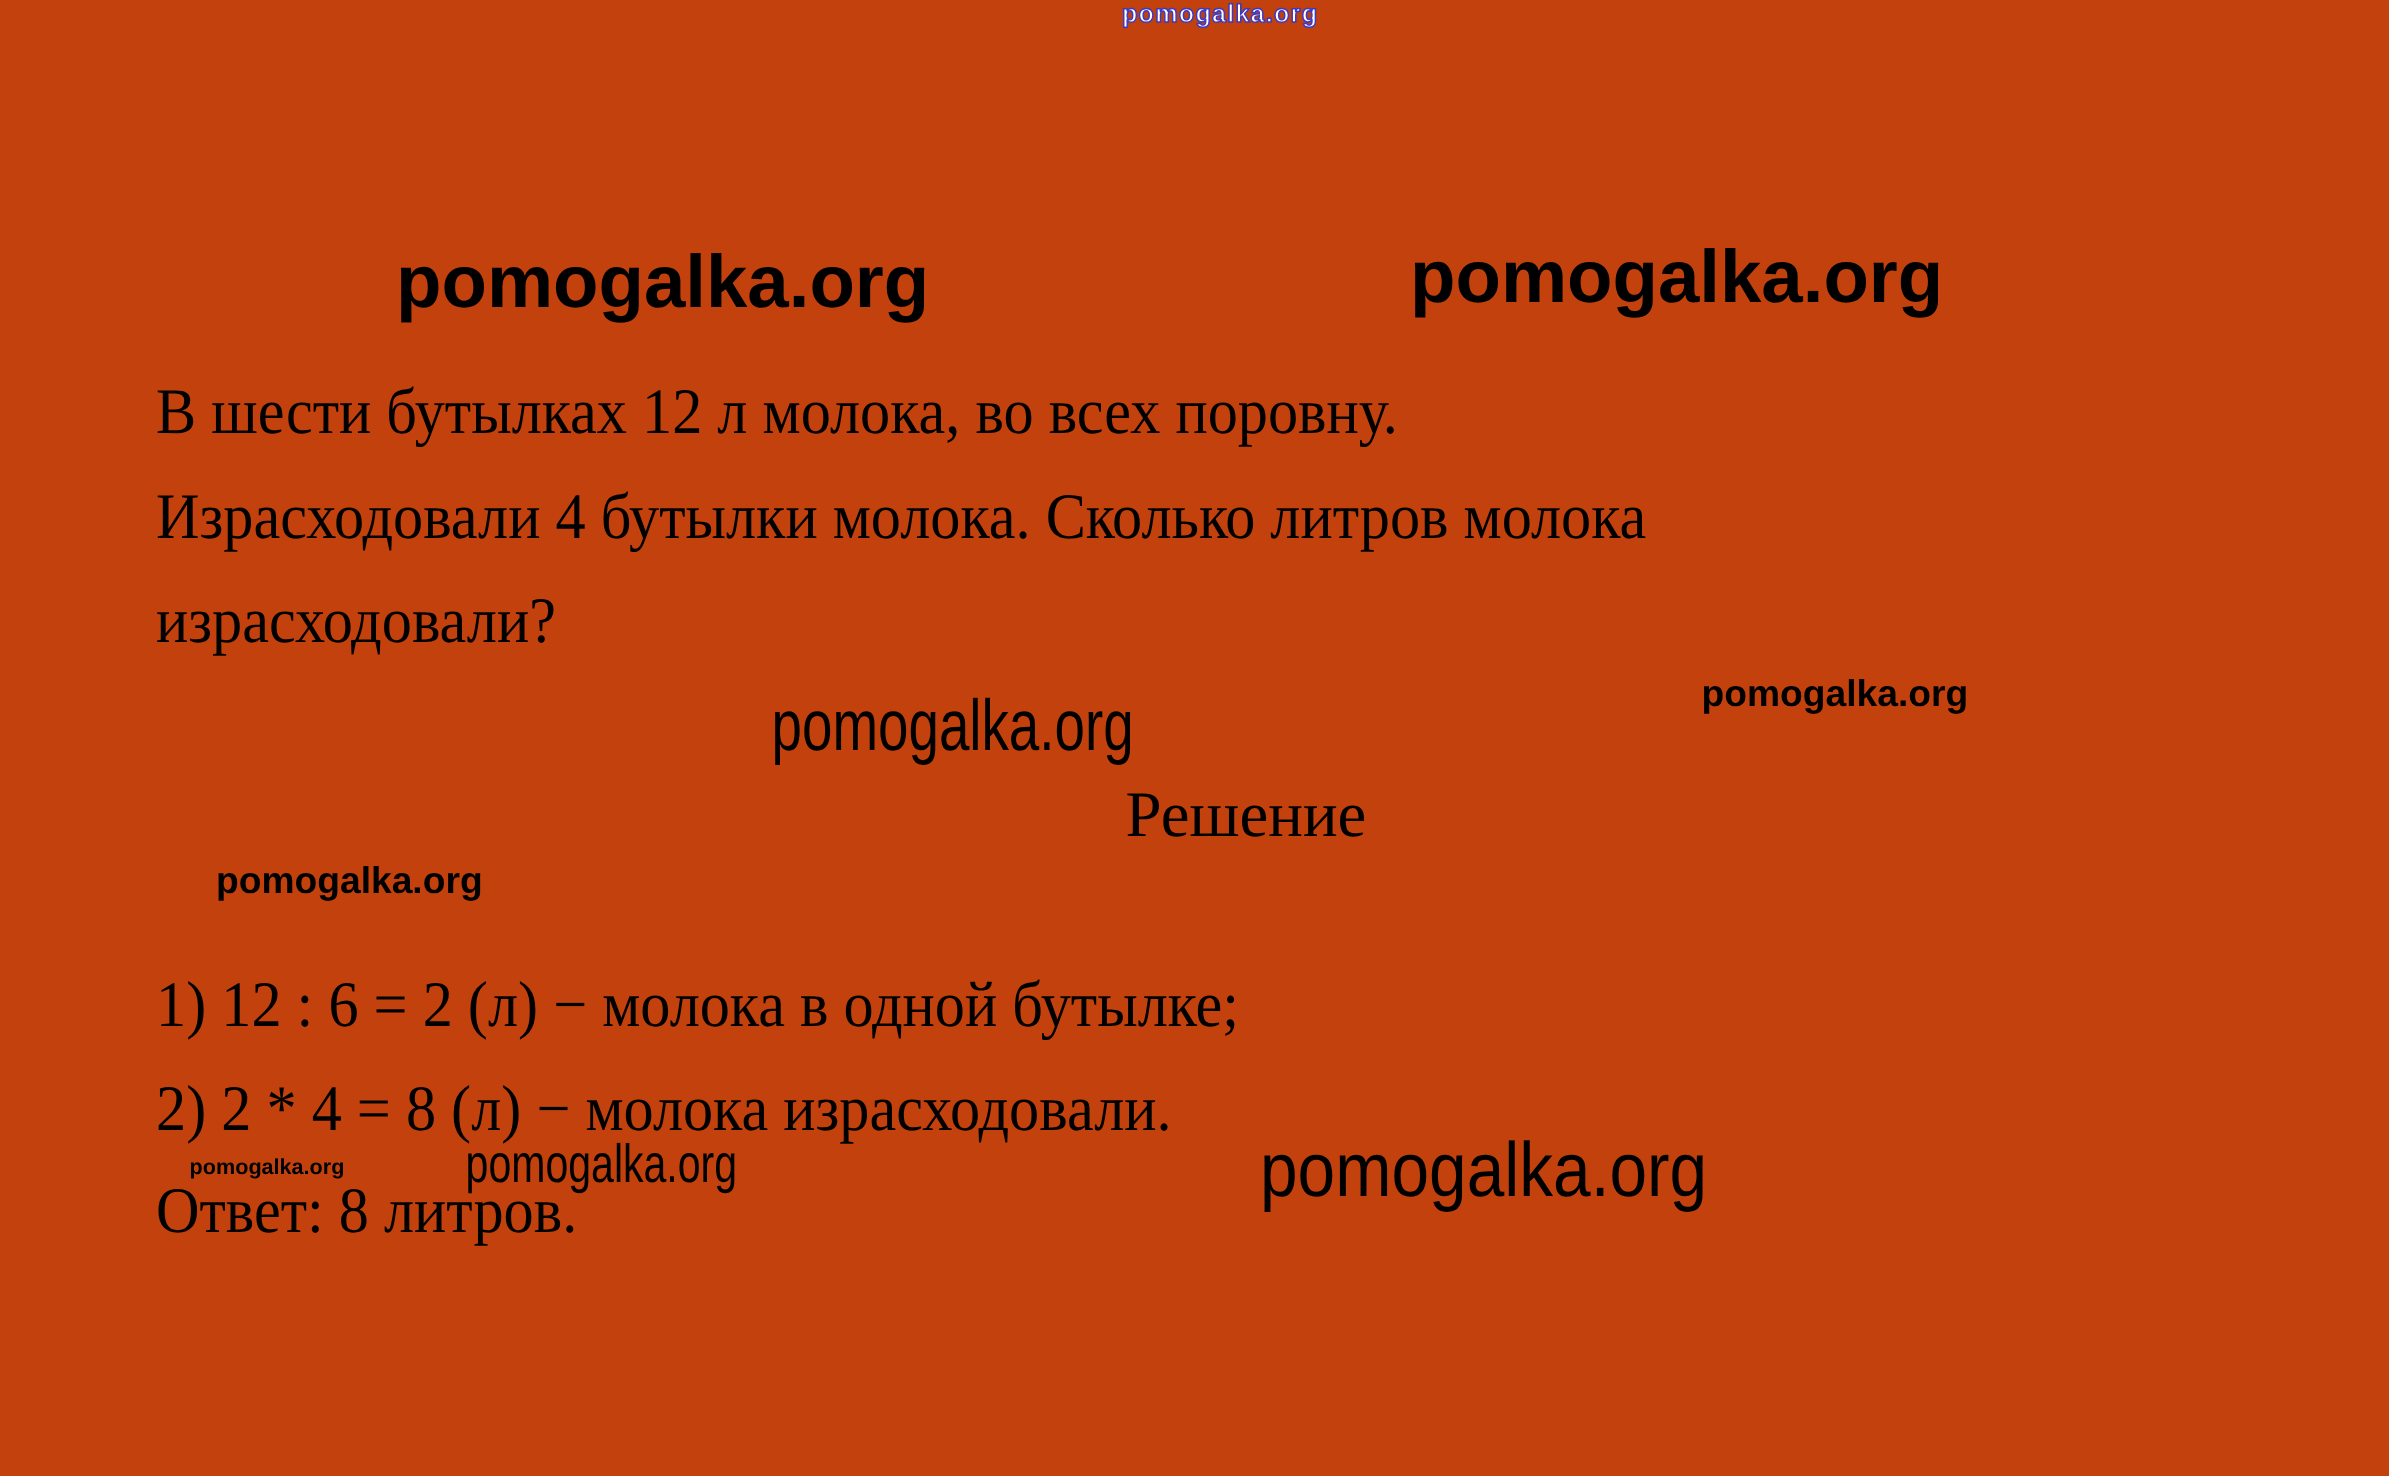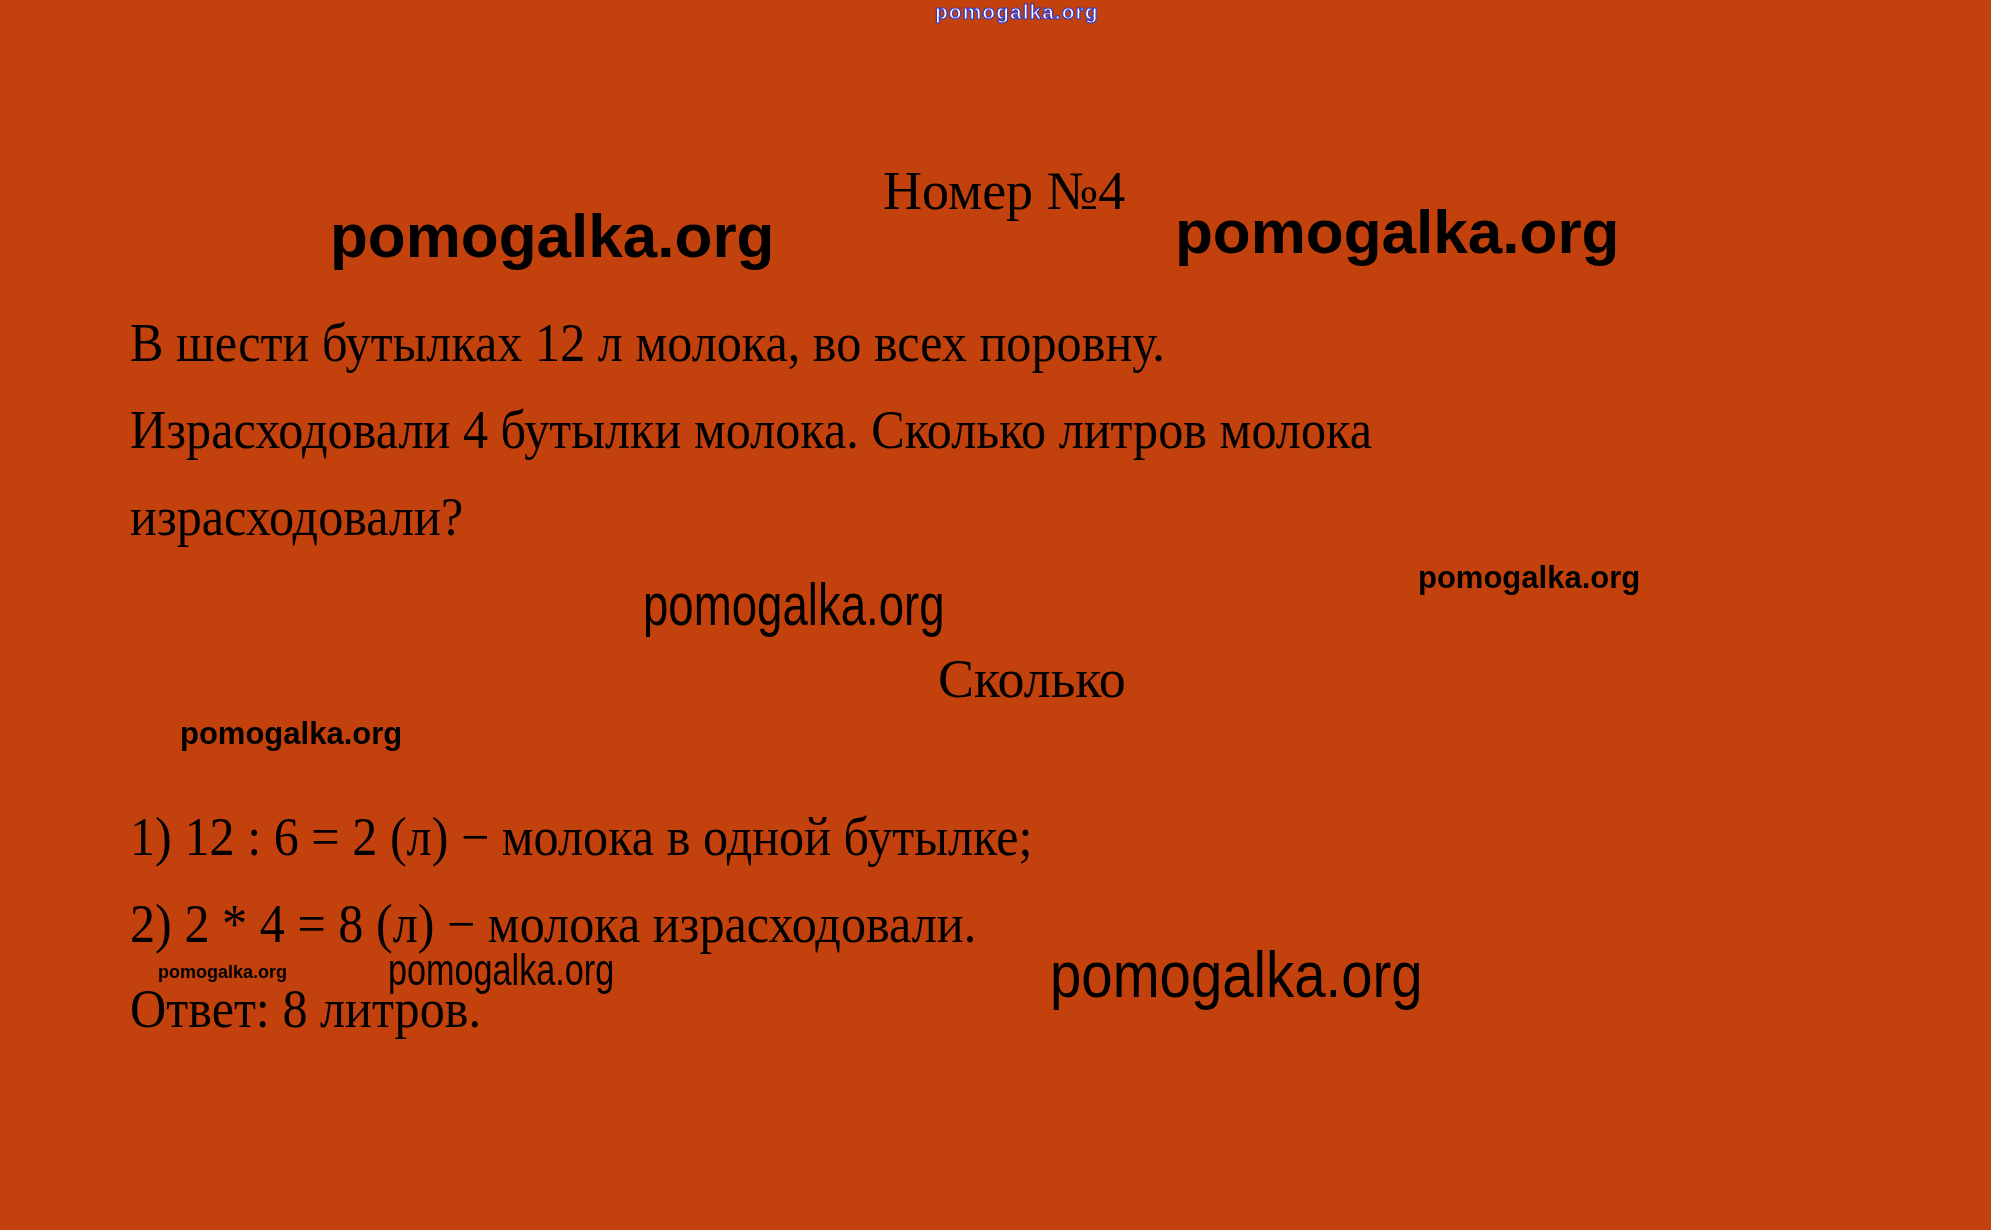--- a/index.html
+++ b/index.html
@@ -68,33 +68,32 @@
     transform-origin: 0 0;
   }
 </style>
 </head>
 <body>
 
 <div class="canvas">
 
   <span class="abs wm wm-top-blue" style="left:935px; top:0px;">pomogalka.org</span>
 
-  <span class="abs doc-title" style="left:883px; top:160px;">Номер №4</span>
 
   <span class="abs wm wm-big" style="left:330px; top:200px;">pomogalka.org</span>
   <span class="abs wm wm-big" style="left:1175px; top:196px;">pomogalka.org</span>
 
   <span class="abs doc-text" style="left:130px; top:314px;">В шести бутылках 12 л молока, во всех поровну.</span>
   <span class="abs doc-text" style="left:130px; top:401px;">Израсходовали 4 бутылки молока. Сколько литров молока</span>
   <span class="abs doc-text" style="left:130px; top:488px;">израсходовали?</span>
 
   <span class="abs wm wm-cond" style="left:643px; top:570px;">pomogalka.org</span>
   <span class="abs wm wm-med" style="left:1418px; top:560px;">pomogalka.org</span>
 
-  <span class="abs doc-title" style="left:938px; top:648px;">Сколько</span>
+  <span class="abs doc-title" style="left:938px; top:648px;">Решение</span>
 
   <span class="abs wm wm-med" style="left:180px; top:716px;">pomogalka.org</span>
 
   <span class="abs doc-text" style="left:130px; top:808px;">1) 12 : 6 = 2 (л) − молока в одной бутылке;</span>
   <span class="abs doc-text" style="left:130px; top:895px;">2) 2 * 4 = 8 (л) − молока израсходовали.</span>
 
   <span class="abs wm wm-tiny" style="left:158px; top:962px;">pomogalka.org</span>
   <span class="abs wm wm-cond-small" style="left:388px; top:944px;">pomogalka.org</span>
   <span class="abs wm wm-cond-wide" style="left:1050px; top:938px;">pomogalka.org</span>
 

